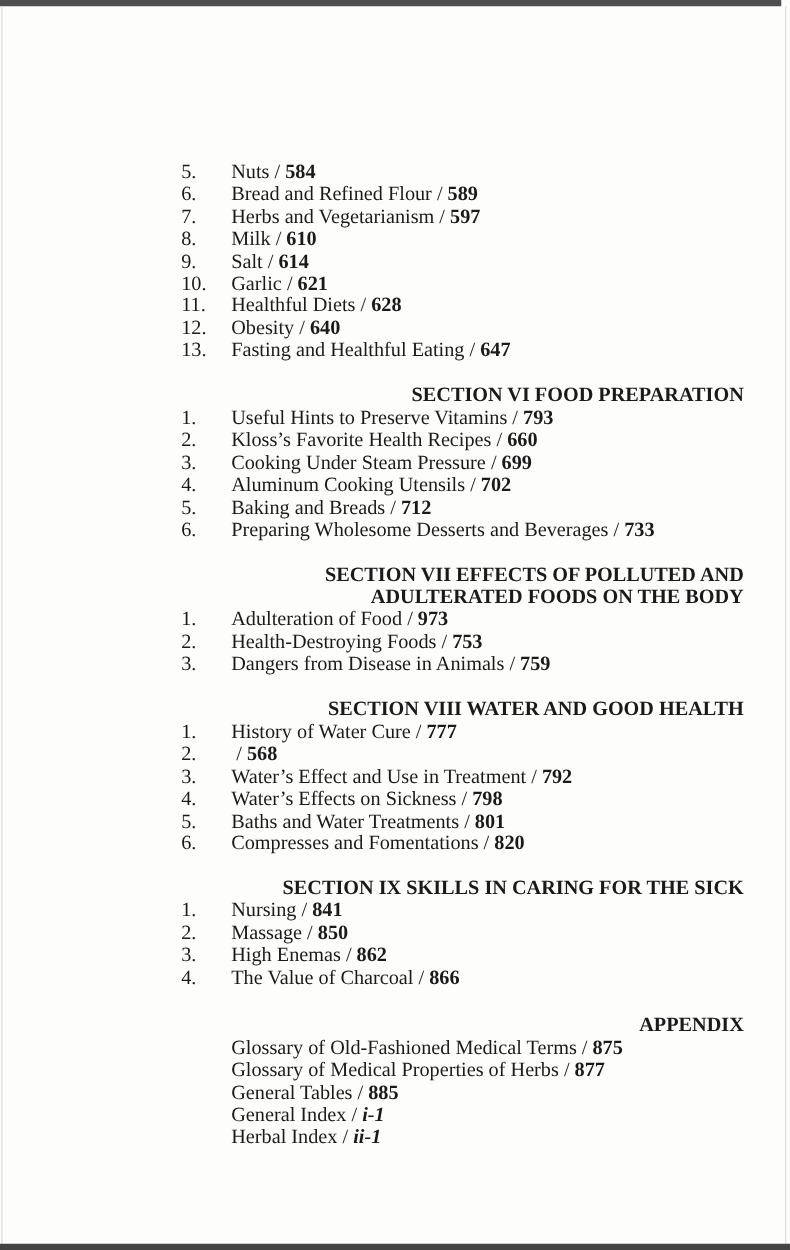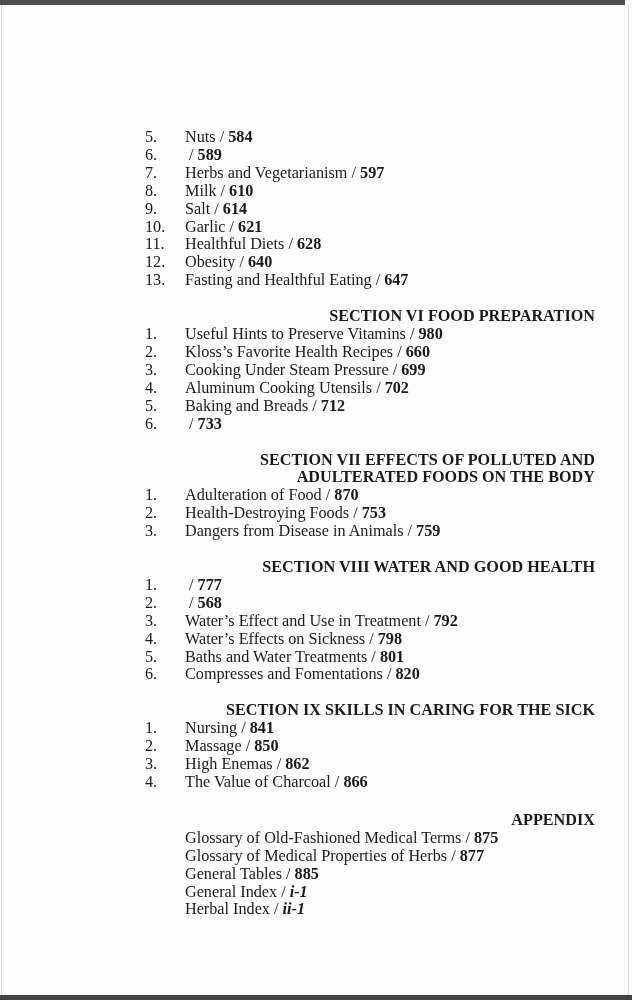--- a/index.html
+++ b/index.html
@@ -51,20 +51,21 @@
 <main class="toc" id="toc-root" style="color: rgb(26, 26, 26);">
     <section class="toc-section">
       <div class="toc-row">
         <span class="toc-num">5.</span>
         <span class="toc-title">Nuts</span>
         <span class="toc-sep"> / </span>
         <span class="toc-page">584</span>
       </div>
       <div class="toc-row">
         <span class="toc-num">6.</span>
+        <span class="toc-title">Bread and Refined Flour</span>
         <span class="toc-sep"> / </span>
         <span class="toc-page">589</span>
       </div>
       <div class="toc-row">
         <span class="toc-num">7.</span>
         <span class="toc-title">Herbs and Vegetarianism</span>
         <span class="toc-sep"> / </span>
         <span class="toc-page">597</span>
       </div>
       <div class="toc-row">
@@ -103,21 +104,21 @@
         <span class="toc-sep"> / </span>
         <span class="toc-page">647</span>
       </div>
     </section>
     <section class="toc-section">
       <div class="heading-line">SECTION VI FOOD PREPARATION</div>
       <div class="toc-row">
         <span class="toc-num">1.</span>
         <span class="toc-title">Useful Hints to Preserve Vitamins</span>
         <span class="toc-sep"> / </span>
-        <span class="toc-page">980</span>
+        <span class="toc-page">793</span>
       </div>
       <div class="toc-row">
         <span class="toc-num">2.</span>
         <span class="toc-title">Kloss’s Favorite Health Recipes</span>
         <span class="toc-sep"> / </span>
         <span class="toc-page">660</span>
       </div>
       <div class="toc-row">
         <span class="toc-num">3.</span>
         <span class="toc-title">Cooking Under Steam Pressure</span>
@@ -131,50 +132,52 @@
         <span class="toc-page">702</span>
       </div>
       <div class="toc-row">
         <span class="toc-num">5.</span>
         <span class="toc-title">Baking and Breads</span>
         <span class="toc-sep"> / </span>
         <span class="toc-page">712</span>
       </div>
       <div class="toc-row">
         <span class="toc-num">6.</span>
+        <span class="toc-title">Preparing Wholesome Desserts and Beverages</span>
         <span class="toc-sep"> / </span>
         <span class="toc-page">733</span>
       </div>
     </section>
     <section class="toc-section">
       <div class="heading-line">SECTION VII EFFECTS OF POLLUTED AND</div>
       <div class="heading-line continuation">ADULTERATED FOODS ON THE BODY</div>
       <div class="toc-row">
         <span class="toc-num">1.</span>
         <span class="toc-title">Adulteration of Food</span>
         <span class="toc-sep"> / </span>
-        <span class="toc-page">870</span>
+        <span class="toc-page">973</span>
       </div>
       <div class="toc-row">
         <span class="toc-num">2.</span>
         <span class="toc-title">Health-Destroying Foods</span>
         <span class="toc-sep"> / </span>
         <span class="toc-page">753</span>
       </div>
       <div class="toc-row">
         <span class="toc-num">3.</span>
         <span class="toc-title">Dangers from Disease in Animals</span>
         <span class="toc-sep"> / </span>
         <span class="toc-page">759</span>
       </div>
     </section>
     <section class="toc-section">
       <div class="heading-line">SECTION VIII WATER AND GOOD HEALTH</div>
       <div class="toc-row">
         <span class="toc-num">1.</span>
+        <span class="toc-title">History of Water Cure</span>
         <span class="toc-sep"> / </span>
         <span class="toc-page">777</span>
       </div>
       <div class="toc-row">
         <span class="toc-num">2.</span>
         <span class="toc-sep"> / </span>
         <span class="toc-page">568</span>
       </div>
       <div class="toc-row">
         <span class="toc-num">3.</span>

